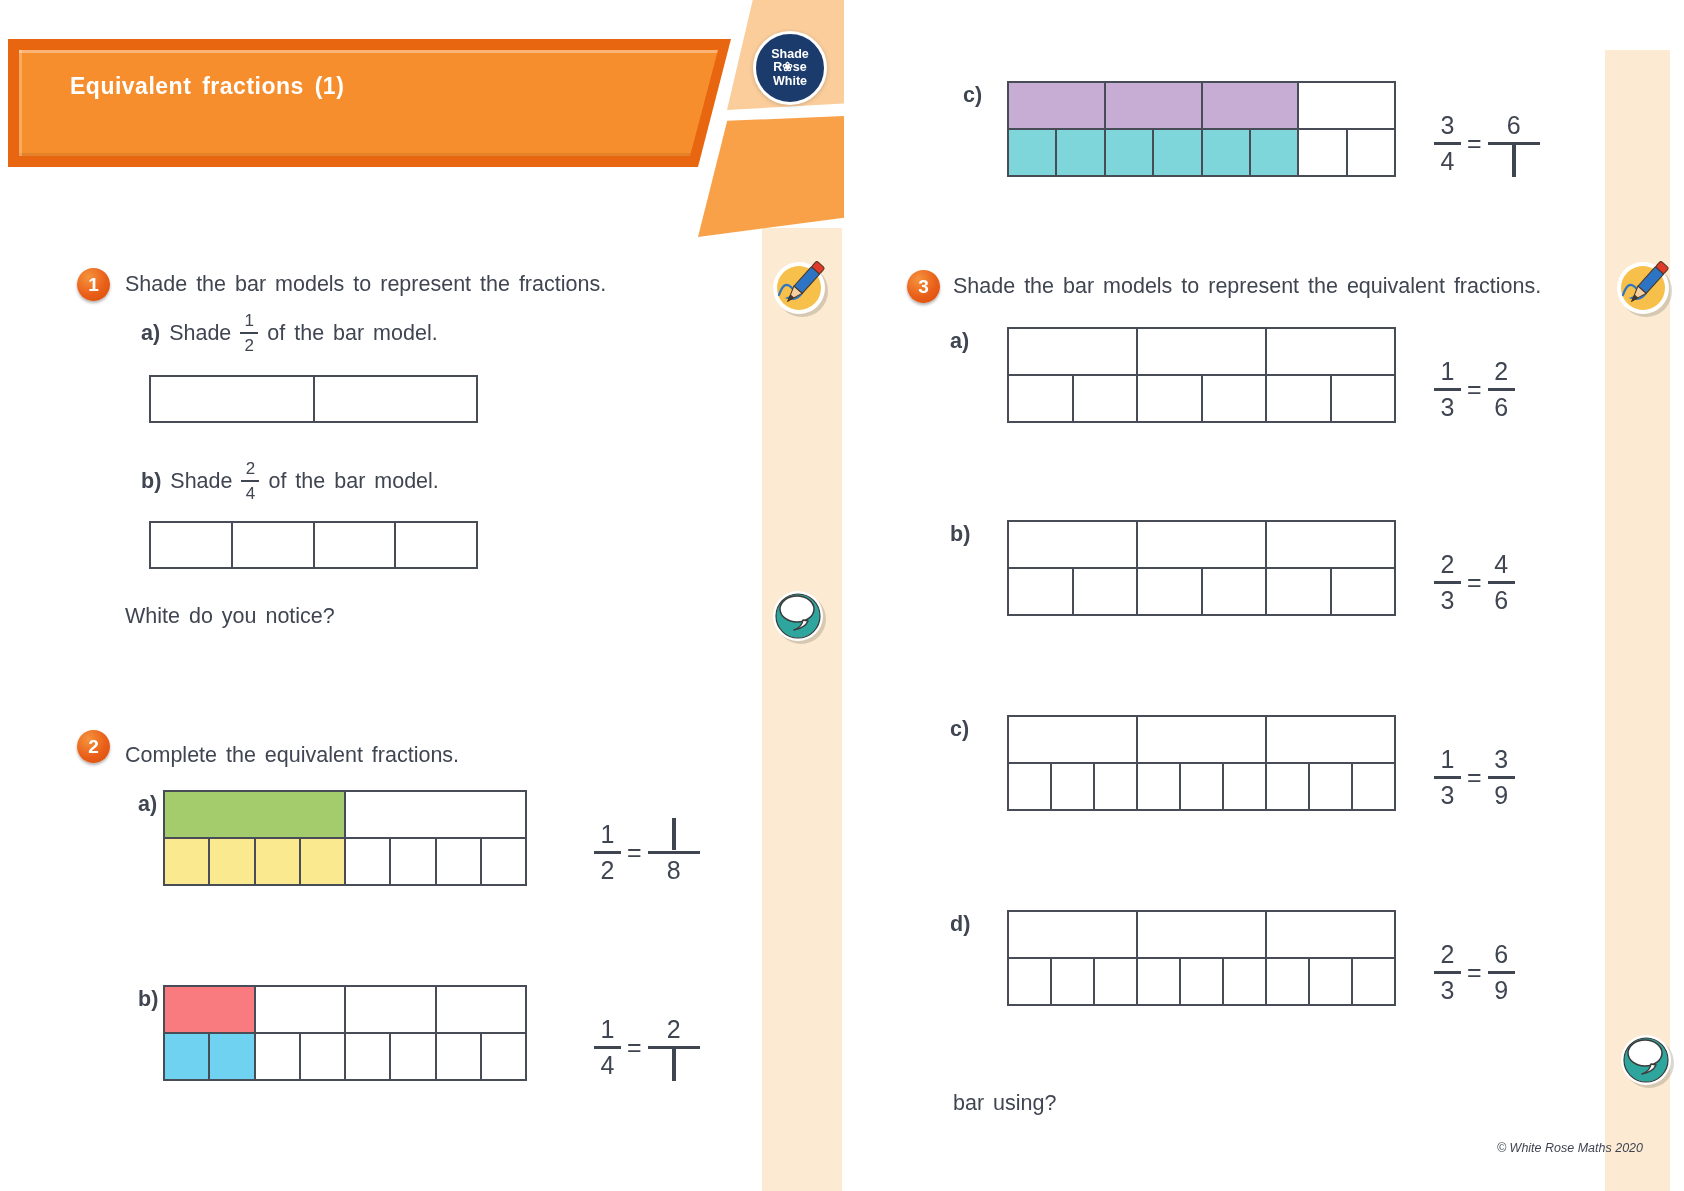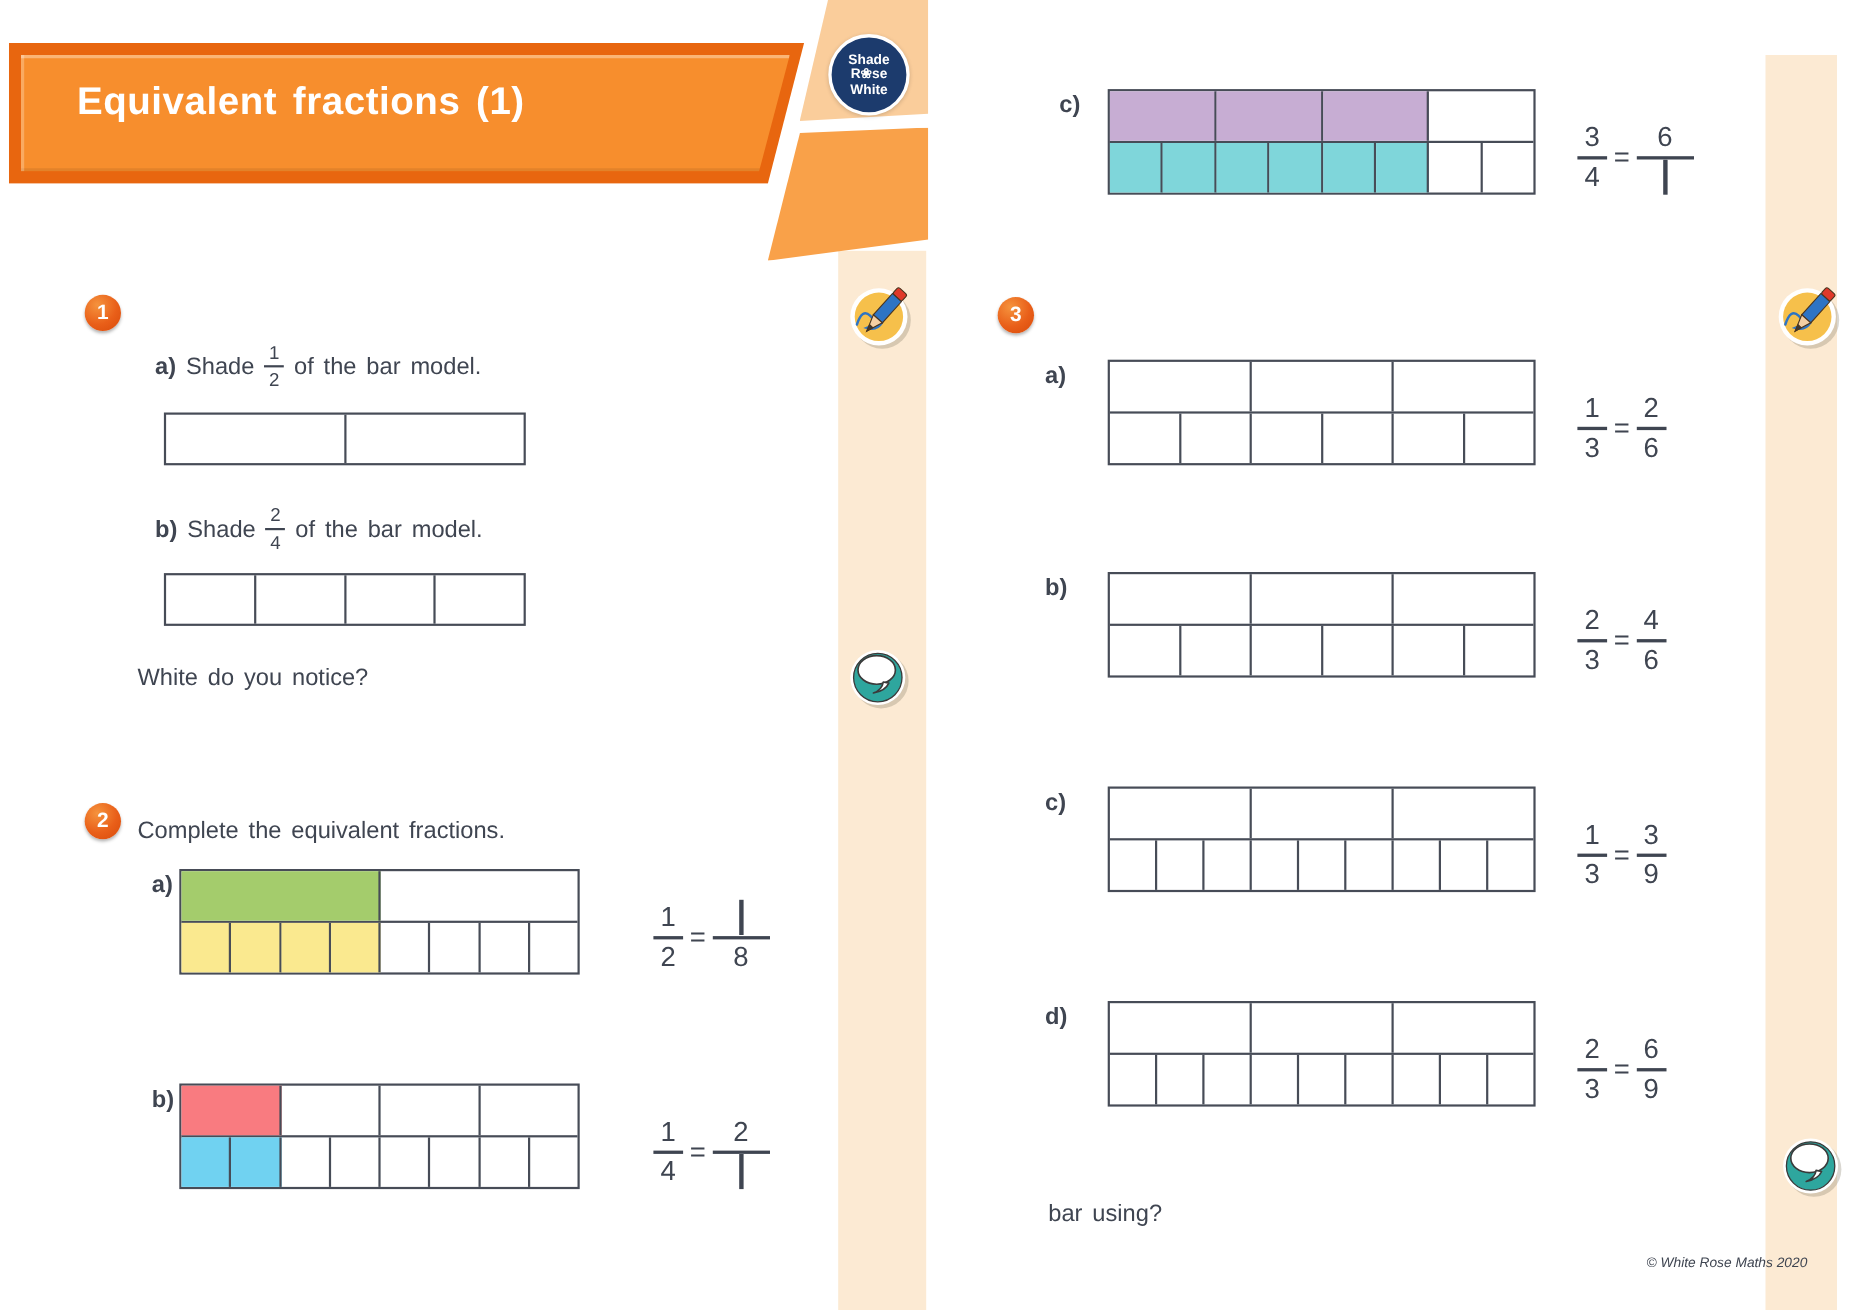--- a/index.html
+++ b/index.html
@@ -4,21 +4,21 @@
 <style>
   html,body{margin:0;padding:0;background:#fff;font-family:"Liberation Sans",sans-serif;}
   .sheet{position:relative;width:1684px;height:1191px;background:#fff;overflow:hidden;color:#3F4551;}
   .abs{position:absolute;}
   
   .banner-outer{left:8px;top:39px;width:723px;height:128px;background:#E8660F;
     clip-path:polygon(0 0,100% 0,calc(100% - 33px) 100%,0 100%);}
   .banner-inner{left:11px;top:11px;width:699px;height:106px;background:#F78E2D;position:absolute;
     clip-path:polygon(0 0,100% 0,calc(100% - 28px) 100%,0 100%);
     box-shadow:inset 0 3px 0 rgba(255,255,255,.35), inset 3px 0 0 rgba(255,255,255,.25), inset 0 -3px 0 rgba(0,0,0,.08);}
-  .banner-title{left:62px;top:34px;position:absolute;color:#fff;font-size:35px;font-weight:bold;letter-spacing:.5px;word-spacing:4px;}
+  .banner-title{left:62px;top:34px;position:absolute;color:#fff;font-size:23px;font-weight:bold;letter-spacing:.5px;word-spacing:4px;}
   .quad-peach{left:727px;top:0;width:117px;height:110px;background:#FACD9B;clip-path:polygon(22% 0,100% 0,100% 94%,0 100%);}
   .quad-orange{left:698px;top:116px;width:146px;height:121px;background:#F9A149;clip-path:polygon(20% 4%,100% 0,100% 84%,0 100%);}
   .strip{background:#FCEAD3;}
   
   .logo{left:753px;top:31px;width:68px;height:68px;border-radius:50%;background:#1C3B6D;border:3px solid #fff;
     box-shadow:0 1px 4px rgba(0,0,0,.18);display:flex;flex-direction:column;align-items:center;justify-content:center;
     color:#fff;font-weight:bold;font-size:12.5px;line-height:1.06;text-align:center;}
   
   .qnum{width:33px;height:33px;border-radius:50%;color:#fff;font-weight:bold;font-size:19px;
     display:flex;align-items:center;justify-content:center;
@@ -107,20 +107,21 @@
   </svg>
   <svg class="abs icon" style="left:1615px;top:1028px;" viewBox="0 0 64 64">
     <circle cx="34" cy="35" r="25" fill="rgba(120,110,90,.28)"></circle>
     <circle cx="31" cy="32" r="25" fill="#fff"></circle>
     <circle cx="31" cy="32" r="22" fill="#2EA69E" stroke="#3a3a3a" stroke-width="1.2"></circle>
     <ellipse cx="30" cy="25" rx="17" ry="13" fill="#fff" stroke="#3a3a3a" stroke-width="1.5"></ellipse>
     <path d="M36 36 q-1 7 -9 10 q11 -2 14 -9 Z" fill="#fff" stroke="#3a3a3a" stroke-width="1.5" stroke-linejoin="round"></path>
   </svg>
 
   <div class="abs qnum" style="left:77px;top:268px;">1</div>
+  <div class="abs prompt" style="left:125px;top:273px;">Shade the bar models to represent the fractions.</div>
 
   <div class="abs pline" style="left:141px;top:310px;">
     <span class="plabel">a)</span>
     <span>Shade</span>
     <span class="sfrac">
         <span class="f-num">1</span>
         <span class="f-line"></span>
         <span class="f-den">2</span>
       </span>
     <span>of the bar model.</span>
@@ -247,20 +248,21 @@
       </span>
     <span class="eqsign">=</span>
     <span class="frac w52">
         <span class="f-num">6</span>
         <span class="f-line"></span>
         <span class="f-den"><span class="answer-box"></span></span>
       </span>
   </div>
 
   <div class="abs qnum" style="left:907px;top:270px;">3</div>
+  <div class="abs prompt" style="left:953px;top:275px;">Shade the bar models to represent the equivalent fractions.</div>
 
   <div class="abs plabel" style="left:950px;top:329px;">a)</div>
   <div class="bar" style="left:1007px;top:327px;width:385px;">
     <div class="bar-row" style="height:45px;">
         <div class="cell"></div>
         <div class="cell"></div>
         <div class="cell"></div>
       </div>
     <div class="bar-row" style="height:45px;">
         <div class="cell"></div>

